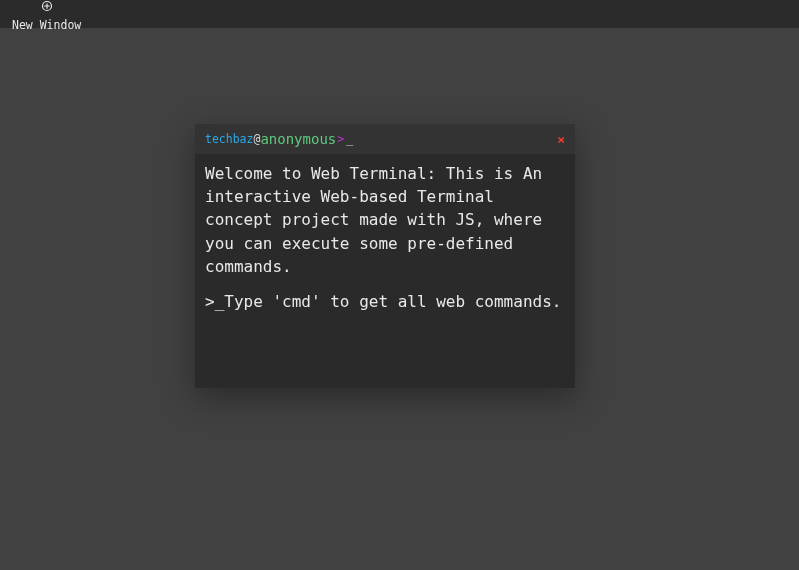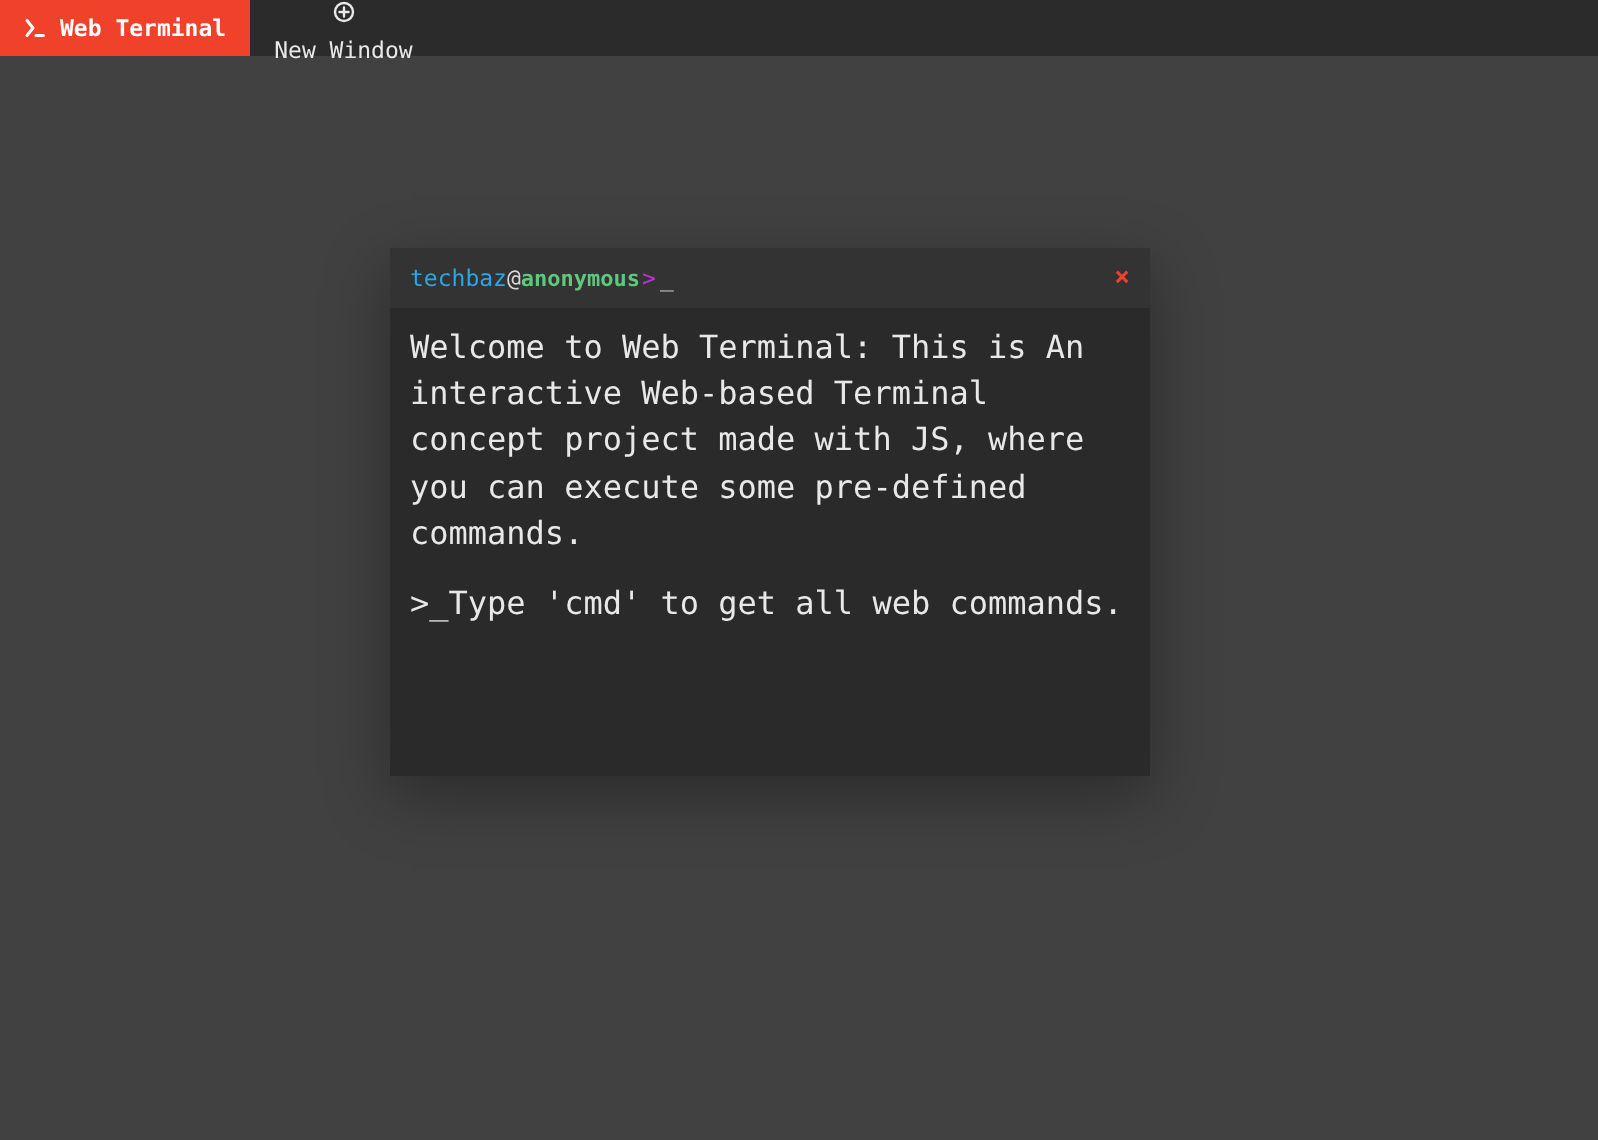--- a/index.html
+++ b/index.html
@@ -52,21 +52,21 @@
 .titlebar {
   height: 30px;
   background: #333333;
   display: flex;
   align-items: center;
   padding: 0 10px;
   position: relative;
 }
 .prompt-user { color: #2aa7e6; font-size: 11.5px; }
 .prompt-at   { color: #d8d8d8; font-size: 11.5px; }
-.prompt-host { color: #5ec97e; font-size: 11px; font-weight: bold; }
+.prompt-host { color: #5ec97e; font-size: 14px; }
 .prompt-gt   { color: #b933d0; font-size: 11.5px; margin-left: 1px; }
 .cursor-blk  { color: #d8d8d8; font-size: 11.5px; margin-left: 2px; }
 .close-x {
   position: absolute;
   right: 10px; top: 50%; transform: translateY(-50%);
   color: #f0412b;
   font-weight: 700;
   font-size: 13px;
   cursor: pointer;
   line-height: 1;
@@ -86,29 +86,20 @@
   left: 0; right: 0;
   text-align: center;
   font-size: 11px;
   color: #d0d0d0;
 }
 </style>
 </head>
 <body>
 
 <div class="topbar">
-  <div class="tbtn brand">
-    <span class="ico">
-      <svg viewBox="0 0 16 16">
-          <path d="M2 3l4 5-4 5" fill="none" stroke="#fff" stroke-width="2" stroke-linecap="round" stroke-linejoin="round"></path>
-          <rect x="7" y="12" width="7" height="2" rx="1" fill="#fff"></rect>
-        </svg>
-    </span>
-    <span>Web Terminal</span>
-  </div>
   <div class="tbtn plain">
     <span class="ico">
       <svg viewBox="0 0 16 16">
           <circle cx="8" cy="8" r="6" fill="none" stroke="#e8e8e8" stroke-width="1.6"></circle>
           <path d="M8 5v6M5 8h6" stroke="#e8e8e8" stroke-width="1.6" stroke-linecap="round"></path>
         </svg>
     </span>
     <span>New Window</span>
   </div>
 </div>

